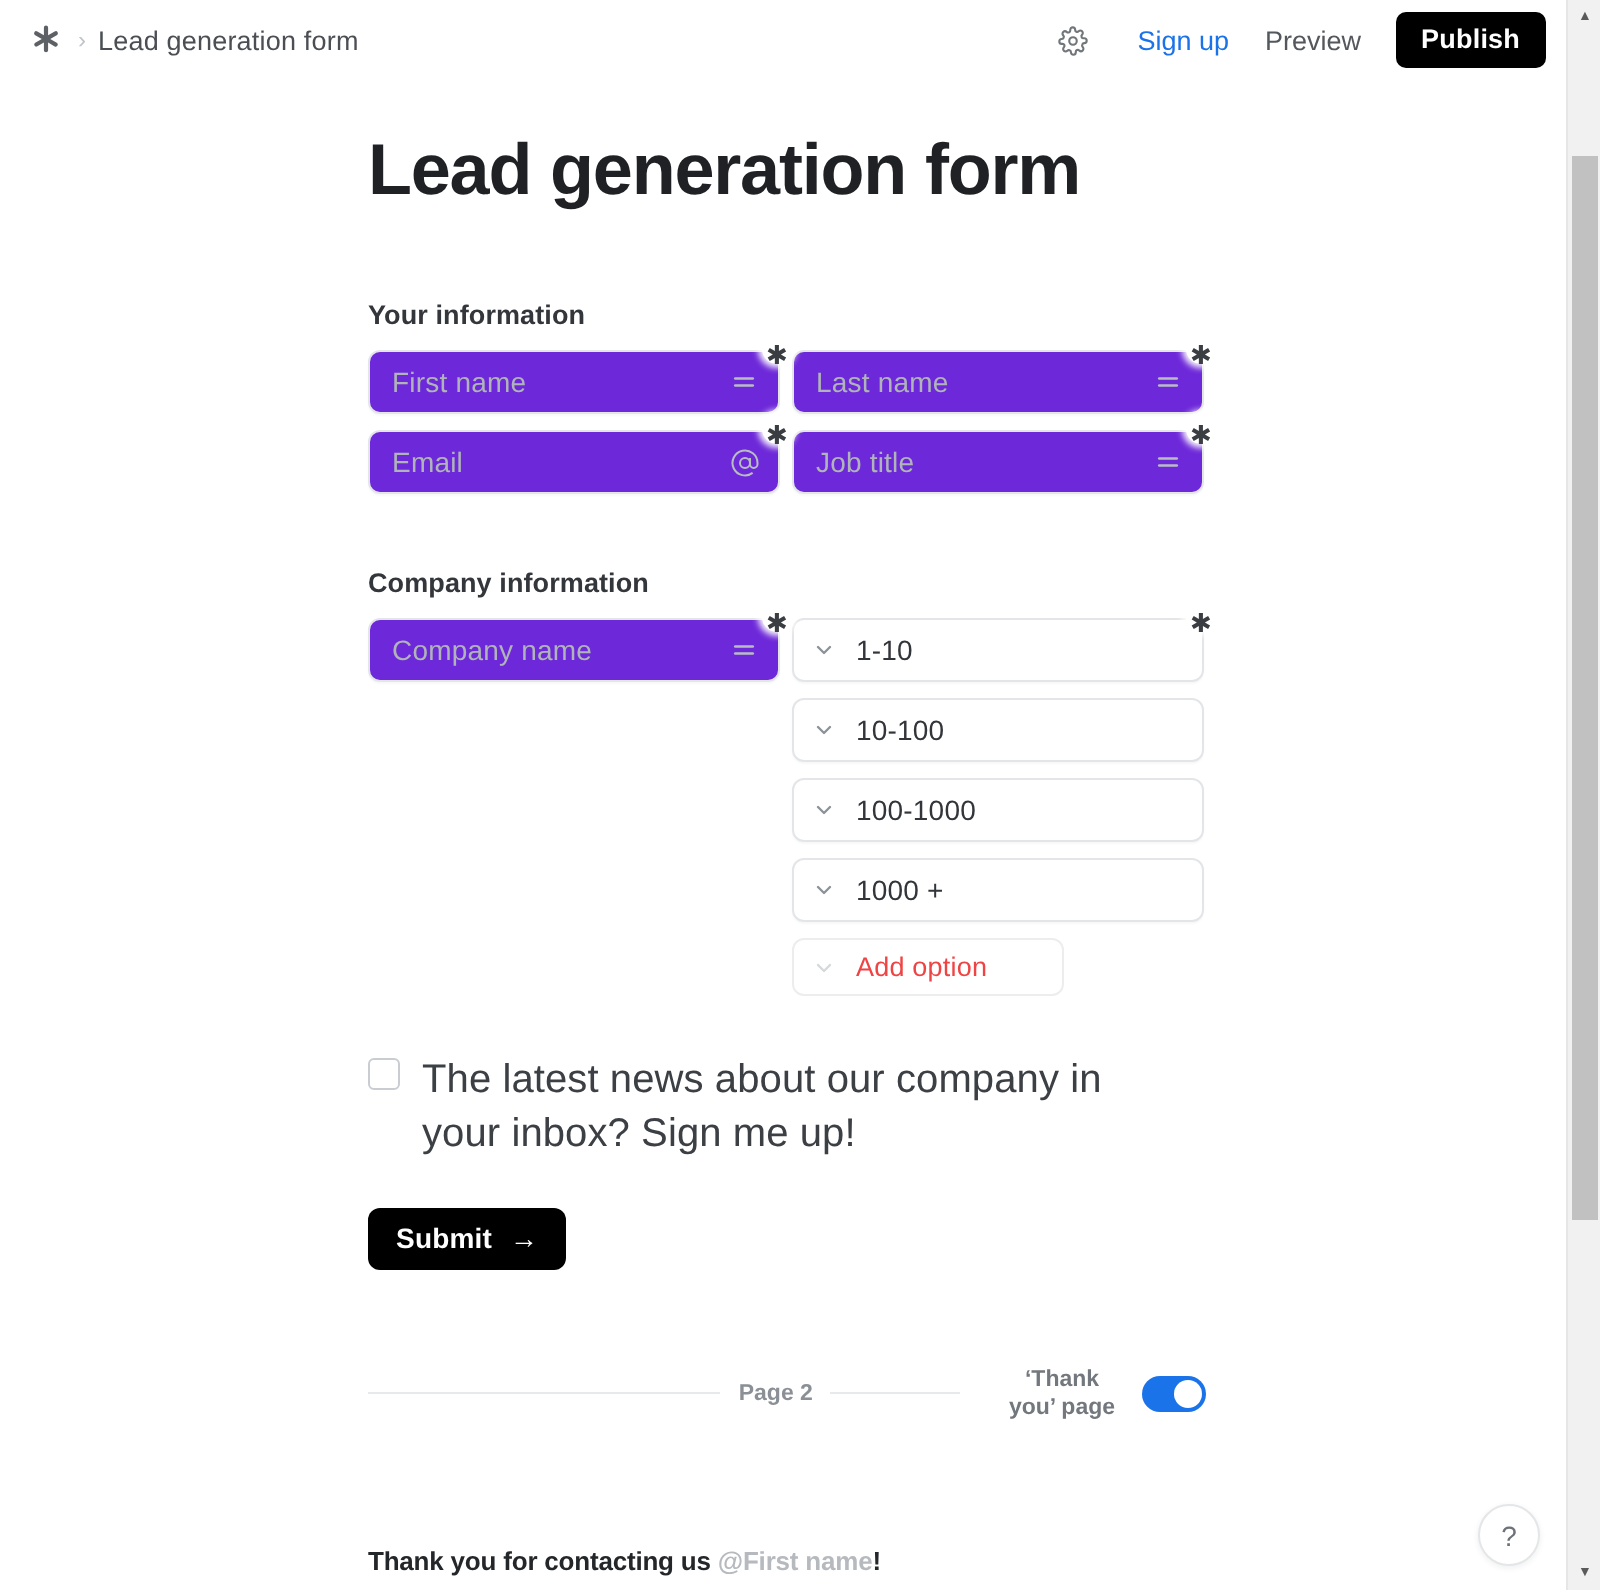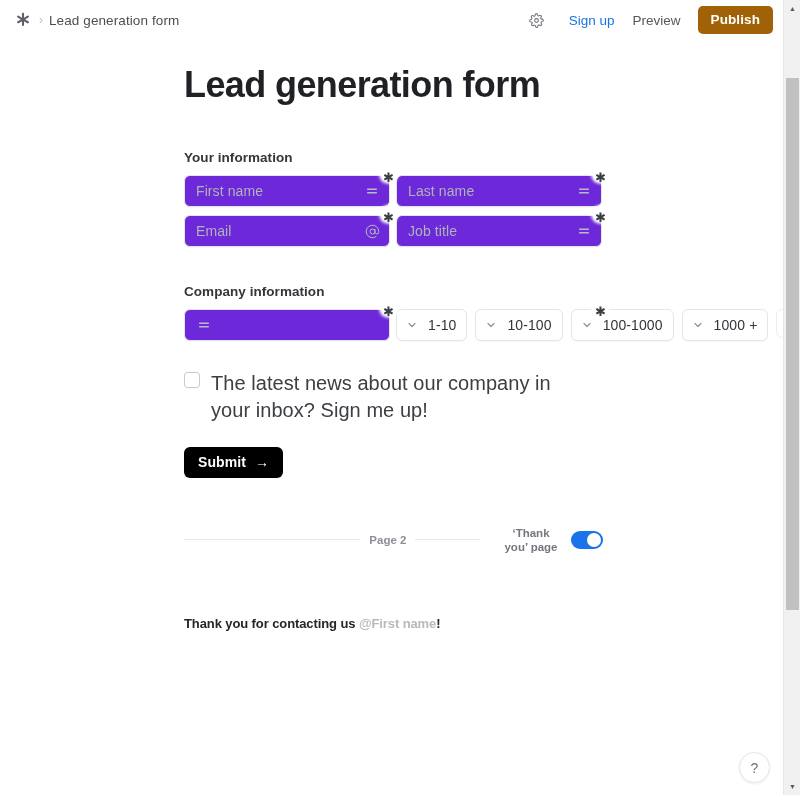--- a/index.html
+++ b/index.html
@@ -90,21 +90,21 @@
     cursor: pointer;
     white-space: nowrap;
     background: none;
     border: none;
     font-family: inherit;
   }
   .link-signup { color: #1a73e8; font-weight: 500; }
   .link-preview { color: #54585d; }
 
   .publish-btn {
-    background: #a16207;
+    background: #000000;
     color: #ffffff;
     font-size: 13.5px;
     font-weight: 700;
     border: none;
     border-radius: 5px;
     padding: 6px 13px 7px;
     margin-left: 8px;
     cursor: pointer;
     font-family: inherit;
     letter-spacing: 0.1px;
@@ -214,21 +214,21 @@
   
   .company-row {
     display: grid;
     grid-template-columns: 206px 206px;
     column-gap: 6px;
     width: 418px;
   }
 
   .select-stack {
     display: flex;
-    flex-direction: row;
+    flex-direction: column;
     gap: 8px;
     text-align: right;
   }
 
   .select-box {
     position: relative;
     height: 32px;
     border: 1px solid #e3e5e8;
     border-radius: 6px;
     background: #ffffff;
@@ -547,20 +547,21 @@
       <div class="sec-company">
         <div class="section-label">Company information</div>
 
         <div class="company-row">
 
           <div class="field-wrap">
             <div class="req-badge">
                 <span>✱</span>
               </div>
             <div class="field">
+              <span class="field-placeholder">Company name</span>
               <span class="field-icon">
                 <svg width="14" height="14" viewBox="0 0 16 16" stroke="currentColor" stroke-width="1.5" stroke-linecap="round" aria-hidden="true">
                   <line x1="3" y1="6" x2="13" y2="6"></line>
                     <line x1="3" y1="10" x2="13" y2="10"></line>
                 </svg>
               </span>
             </div>
           </div>
 
           <div class="field-wrap select-stack-wrap">

